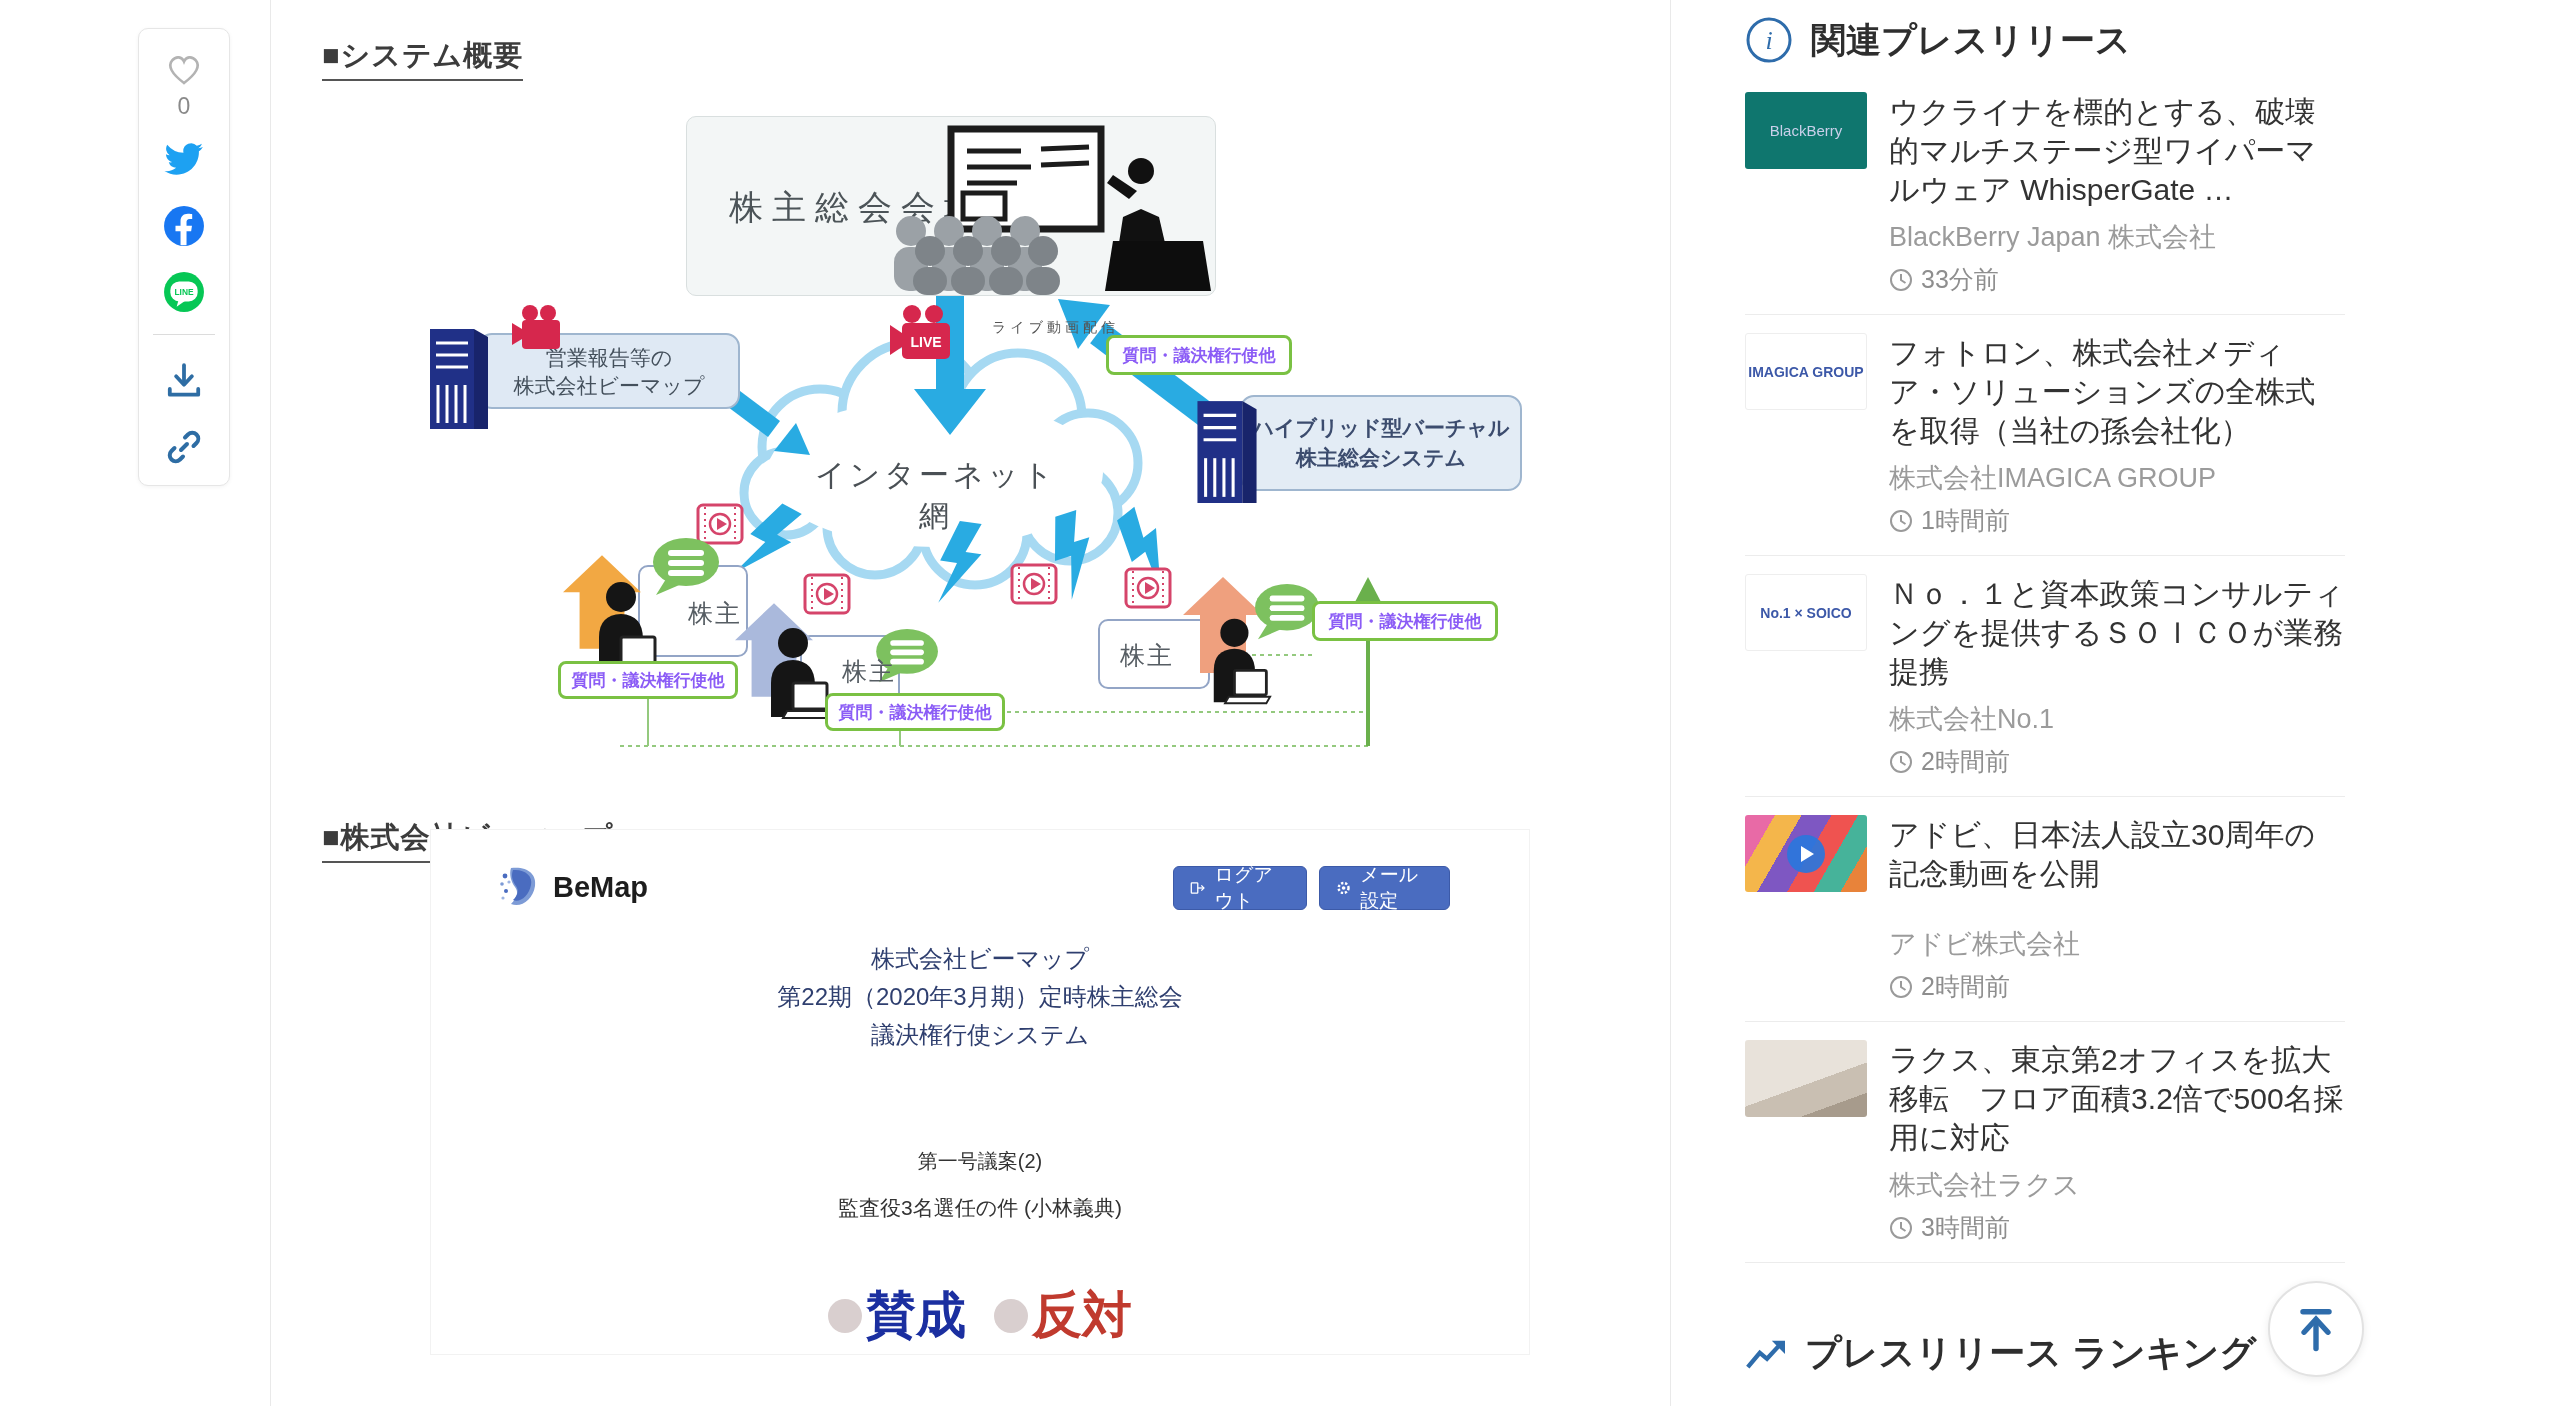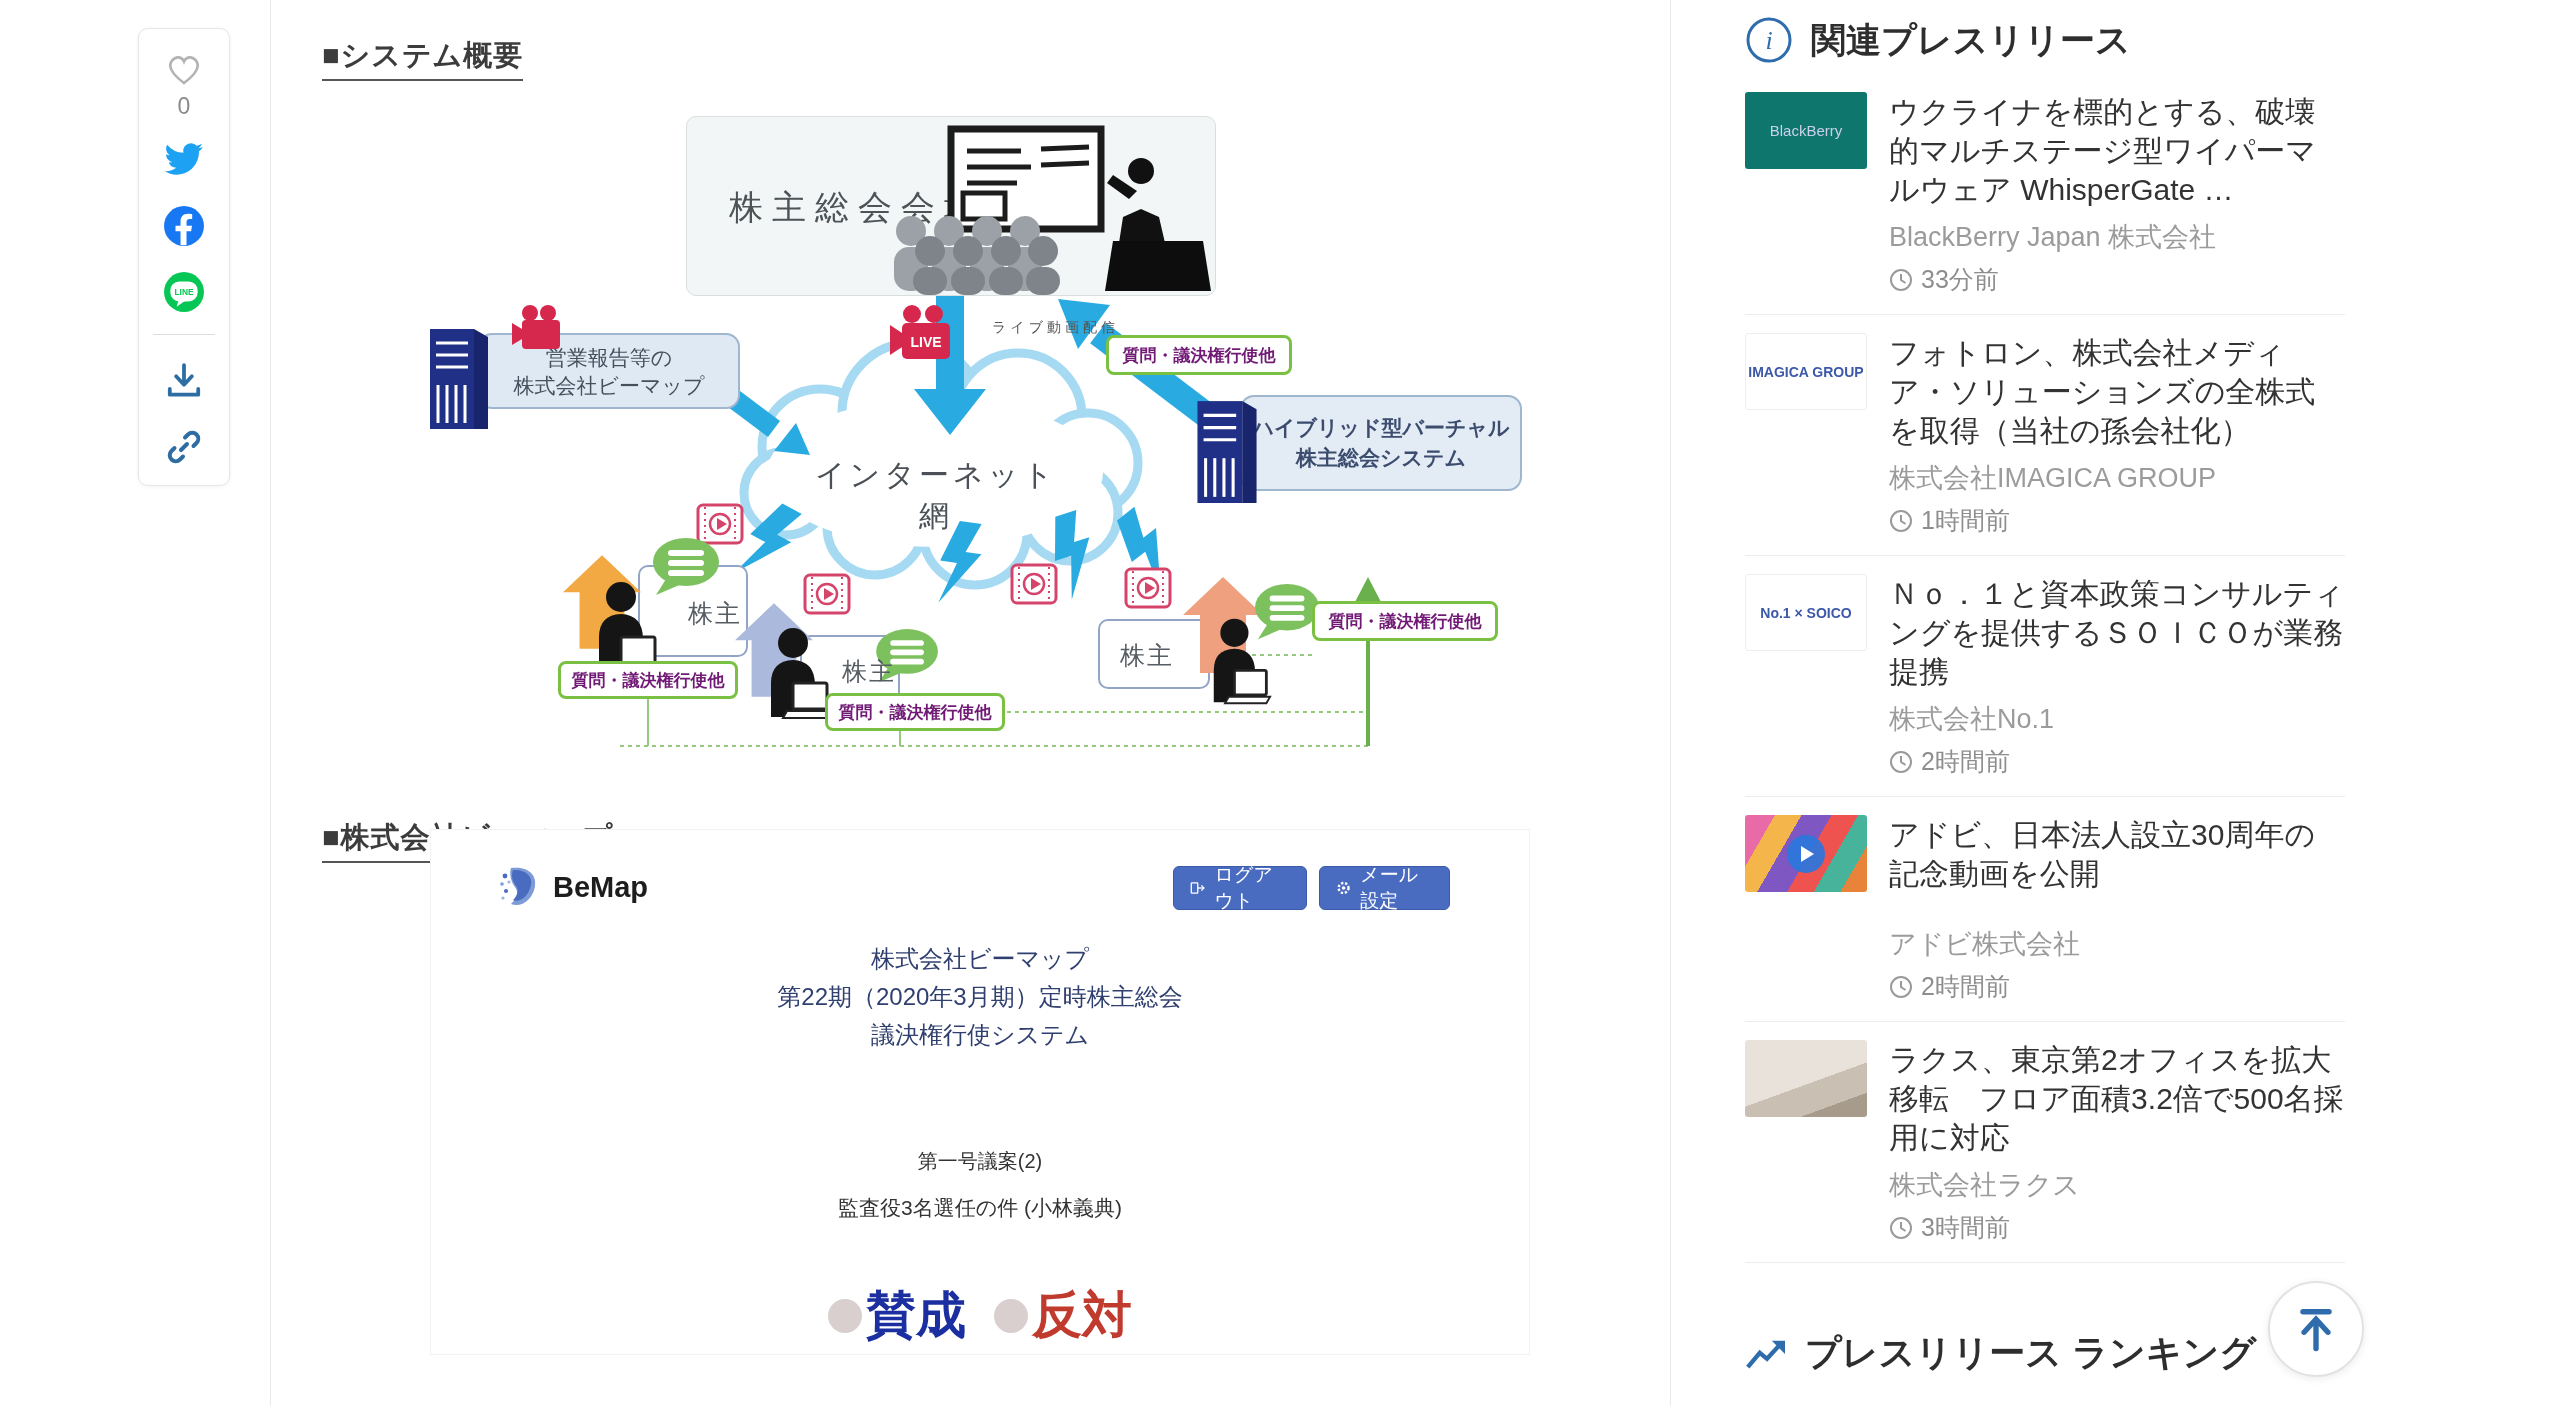--- a/index.html
+++ b/index.html
@@ -30,21 +30,21 @@
   .venue-label { position:absolute; left:42px; top:68px; font-size:34px; color:#4c5458; letter-spacing:9px; }
   .report-box { left:48px; top:238px; width:262px; height:76px; background:#dfe9f4;
     border:2px solid #9fb6cf; border-radius:14px; text-align:center; padding-top:9px;
     font-size:21px; color:#44505c; line-height:28px; }
   .cloud-text { left:378px; top:360px; width:256px; text-align:center; font-size:30px;
     color:#4a5055; letter-spacing:4px; }
   .system-box { left:810px; top:300px; width:282px; height:96px; background:#e3ecf5;
     border:2px solid #9fb6cf; border-radius:14px; text-align:center; padding-top:16px;
     font-size:21px; font-weight:bold; color:#3c4c6e; line-height:30px; }
   .qa-tag { background:#fff; border:3px solid #7ac143; border-radius:8px; font-size:17px;
-    font-weight:bold; color:#701a75; display:flex; align-items:center; justify-content:center; }
+    font-weight:bold; color:#8b5cf6; display:flex; align-items:center; justify-content:center; }
   .sh-box { background:#fff; border:2px solid #93a5c6; border-radius:10px; }
   .sh-label { position:absolute; font-size:25px; color:#565d63; letter-spacing:2px; }
   .live-label { left:562px; top:224px; font-size:14px; color:#555; letter-spacing:4px; }
 
   
   .bemap { position:absolute; left:430px; top:829px; width:1100px; height:526px; background:#fff;
     border:1px solid #f2f2f2; }
   .bemap-logo { position:absolute; left:66px; top:34px; display:flex; align-items:center; gap:10px; }
   .bemap-logo-text { font-size:29px; font-weight:bold; color:#1d1d1d; }
   .bm-btn { position:absolute; top:36px; height:44px; background:#4a6cc0; border:1px solid #3c5aa8;

